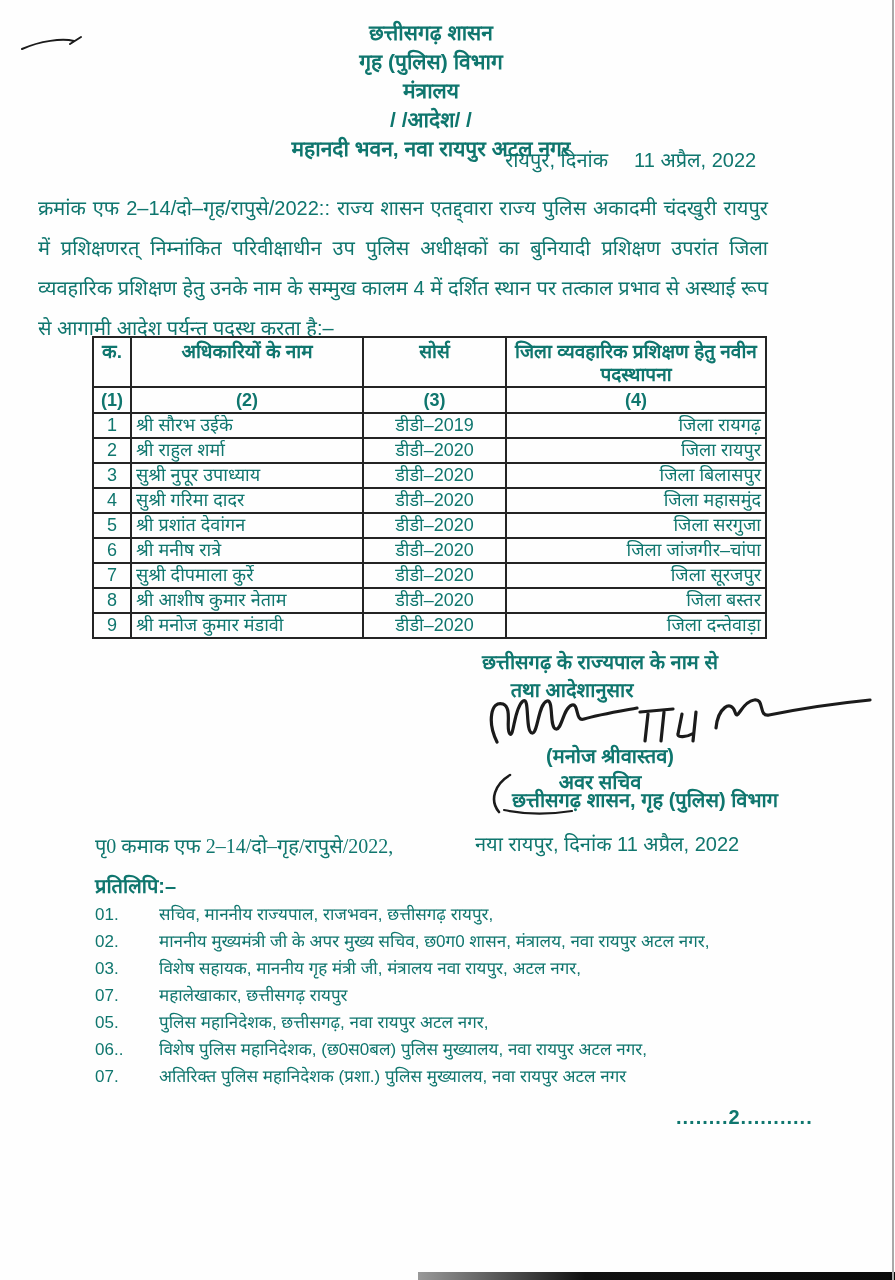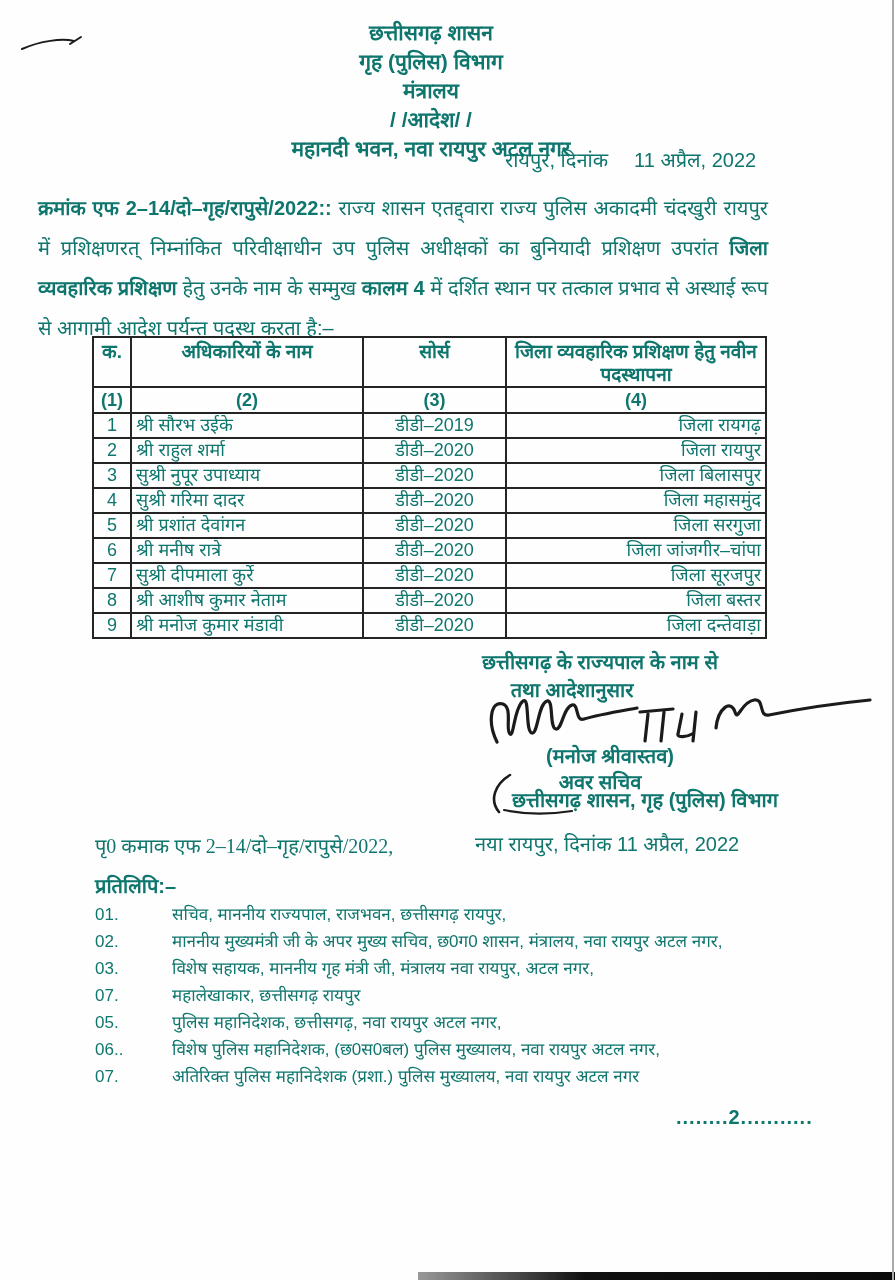--- a/index.html
+++ b/index.html
@@ -16,21 +16,21 @@
   
   .doc-header{left:0;top:18px;width:862px;text-align:center;
     font-size:21px;font-weight:bold;line-height:29px;}
   .doc-header div{white-space:nowrap;}
   
   .date-line{top:146px;left:505px;width:260px;font-size:20px;font-weight:normal;
     display:flex;gap:26px;white-space:nowrap;}
   
   .order-para{left:38px;top:188px;width:730px;font-size:20px;line-height:40px;
     text-align:justify;}
-  .order-para b{font-weight:bold;}
+  .order-para b{font-weight:normal;}
   
   table.order-table{left:92px;top:336px;width:673px;position:absolute;
     border-collapse:collapse;table-layout:fixed;font-size:18px;}
   .order-table,.order-table th,.order-table td{border:2px solid #242424;}
   .order-table th{font-weight:bold;vertical-align:top;text-align:center;
     padding:2px 4px 0 4px;font-size:19px;line-height:23px;height:44px;}
   .order-table .subhead td{font-weight:bold;text-align:center;height:24px;
     padding:0;font-size:18px;}
   .order-table .datarow td{height:23px;padding:0 4px;line-height:23px;}
   .order-table .c-sno{text-align:center;}
@@ -39,21 +39,21 @@
   .order-table .c-dist{text-align:right;padding-left:10px;}
   
   .sig-line{font-size:20px;font-weight:bold;text-align:center;white-space:nowrap;}
   
   .endorse-left{left:95px;top:832px;font-size:20px;white-space:nowrap;font-family:Liberation Serif, serif;}
   .endorse-right{left:475px;top:830px;font-size:20px;white-space:nowrap;}
   .copies-label{left:95px;top:872px;font-size:20px;font-weight:bold;}
   .copy-list{left:95px;top:901px;width:702px;font-size:17px;line-height:27px;}
   .copy-item{display:flex;}
   .copy-item .num{width:64px;flex:0 0 64px;}
-  .copy-item .txt{flex:1;margin-left:13px;}
+  .copy-item .txt{flex:1;}
   .page-marker{left:676px;top:1106px;font-size:20px;font-weight:bold;letter-spacing:1px;}
   
   .bottom-bar{left:418px;top:1272px;width:477px;height:8px;
     background:linear-gradient(to right,rgba(30,30,30,.45),#101010 35%,#0a0a0a);}
   .right-edge{right:1px;top:0;width:2px;height:1280px;background:#a9a9a9;}
   .ink{stroke:#1b1b1b;fill:none;stroke-linecap:round;stroke-linejoin:round;}
 </style>
 </head>
 <body>
 

